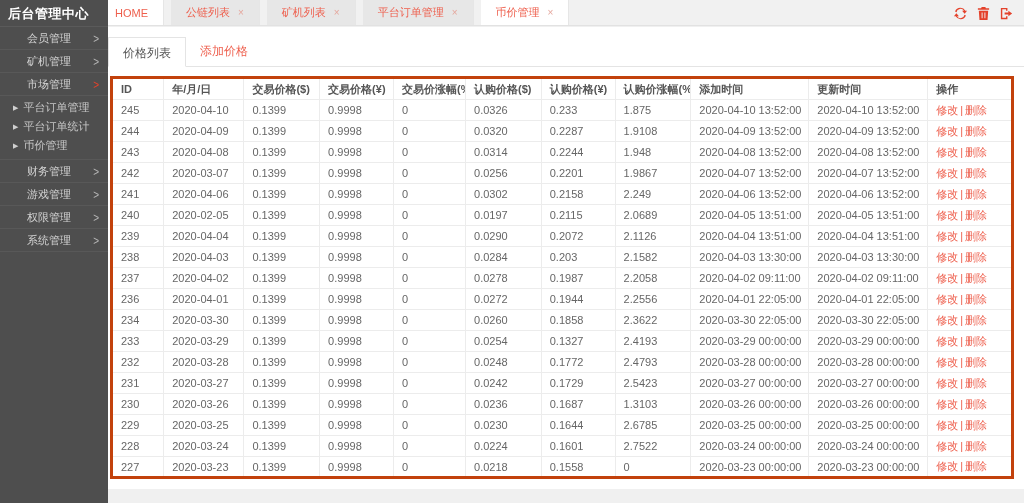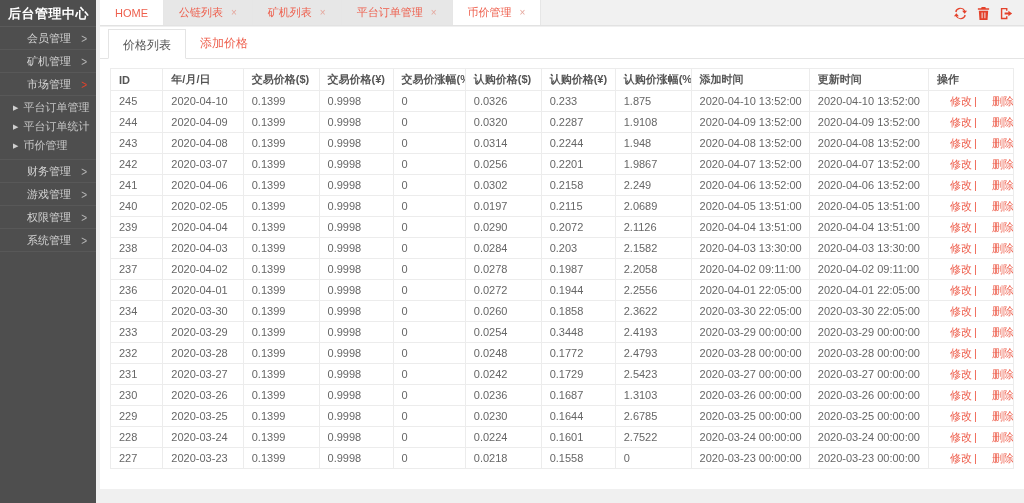--- a/index.html
+++ b/index.html
@@ -1,20 +1,20 @@
 <!DOCTYPE html>
 <html><head>
 <meta charset="utf-8">
 <style>
   * { margin:0; padding:0; box-sizing:border-box; }
   html,body { width:1024px; height:503px; overflow:hidden;
     font-family:"Liberation Sans","DejaVu Sans",sans-serif; background:#f0f0f0; }
 
   
-  .sidebar { position:absolute; left:0; top:0; width:96px; height:503px;
+  .sidebar { position:absolute; left:0; top:0; width:108px; height:503px;
     background:#4e4e4e; color:#cfcfcf; z-index:5; }
   .logo { height:27px; line-height:27px; padding-left:8px; color:#ffffff;
     font-size:13px; font-weight:bold; letter-spacing:.5px;
     border-bottom:1px solid #5a5a5a; white-space:nowrap; }
   .menu-item { position:relative; height:23px; line-height:23px; padding-left:27px;
     font-size:11px; color:#d2d2d2; border-bottom:1px solid #585858; cursor:pointer;
     white-space:nowrap; }
   .menu-item .arrow { position:absolute; right:9px; top:0; font-size:10px;
     color:#b5b5b5; transform:scaleY(1.2); }
   .menu-item.active .arrow { color:#e4422b; }
@@ -36,36 +36,36 @@
   .tab .close { margin-left:8px; font-size:10px; color:#e5a79d; cursor:pointer; }
   .tabbar-icons { position:absolute; right:10px; top:0; height:26px;
     display:flex; align-items:center; gap:8px; }
   .tbi { width:15px; height:15px; cursor:pointer; display:inline-flex; }
   .tbi svg { width:100%; height:100%; }
 
   .content { position:absolute; left:0; top:27px; width:924px; height:462px;
     background:#ffffff; }
 
   
-  .subtabs { height:32px; border-bottom:1px solid #e4e4e4; padding-left:8px;
+  .subtabs { height:40px; border-bottom:1px solid #e4e4e4; padding-left:8px;
     display:flex; align-items:flex-end; }
   .subtab { font-size:12px; padding:0 14px; height:30px; line-height:30px;
     cursor:pointer; color:#ee5f4d; }
   .subtab.active { background:#fff; border:1px solid #e4e4e4; border-bottom:1px solid #fff;
     margin-bottom:-1px; color:#555; }
 
   
   .table-wrap { padding:9px 10px 0 10px; }
   table { width:100%; border-collapse:collapse; table-layout:fixed;
-    border:1px solid #c2410c; }
+    border:3px solid #c2410c; }
   th, td { border:1px solid #ececec; font-size:11px; text-align:left;
     padding:0 8px; height:21px; overflow:hidden; white-space:nowrap; }
   th { color:#555; font-weight:bold; height:22px; background:#fff; }
   td { color:#666; }
-  .op-link { color:#ee5f4d; text-decoration:none; cursor:pointer;margin-left:13px; }
+  .op-link { color:#ee5f4d; text-decoration:none; cursor:pointer; }
   .op-sep { color:#ee5f4d; margin:0 2px; }
 </style>
 </head>
 <body>
 
 <aside class="sidebar">
   <div class="logo">后台管理中心</div>
   <nav id="sidebar-menu">
       <div class="menu-item"><span>会员管理</span><span class="arrow">&gt;</span></div>
       <div class="menu-item"><span>矿机管理</span><span class="arrow">&gt;</span></div>
@@ -78,21 +78,21 @@
       <div class="menu-item"><span>财务管理</span><span class="arrow">&gt;</span></div>
       <div class="menu-item"><span>游戏管理</span><span class="arrow">&gt;</span></div>
       <div class="menu-item"><span>权限管理</span><span class="arrow">&gt;</span></div>
       <div class="menu-item"><span>系统管理</span><span class="arrow">&gt;</span></div>
     </nav>
 </aside>
 
 <div class="main">
 
   <div class="tabbar">
-    <div id="tabs-holder" style="display:flex;">
+    <div id="tabs-holder" style="display:flex;gap:7px;">
         <div class="tab home">
           <span>HOME</span>
         </div>
         <div class="tab">
           <span>公链列表</span>
           <span class="close">×</span>
         </div>
         <div class="tab">
           <span>矿机列表</span>
           <span class="close">×</span>
@@ -304,21 +304,21 @@
               <td>2020-03-30 22:05:00</td>
               <td><a class="op-link">修改</a><span class="op-sep">|</span><a class="op-link">删除</a></td>
             </tr>
             <tr>
               <td>233</td>
               <td>2020-03-29</td>
               <td>0.1399</td>
               <td>0.9998</td>
               <td>0</td>
               <td>0.0254</td>
-              <td>0.3448</td>
+              <td>0.1327</td>
               <td>2.4193</td>
               <td>2020-03-29 00:00:00</td>
               <td>2020-03-29 00:00:00</td>
               <td><a class="op-link">修改</a><span class="op-sep">|</span><a class="op-link">删除</a></td>
             </tr>
             <tr>
               <td>232</td>
               <td>2020-03-28</td>
               <td>0.1399</td>
               <td>0.9998</td>

